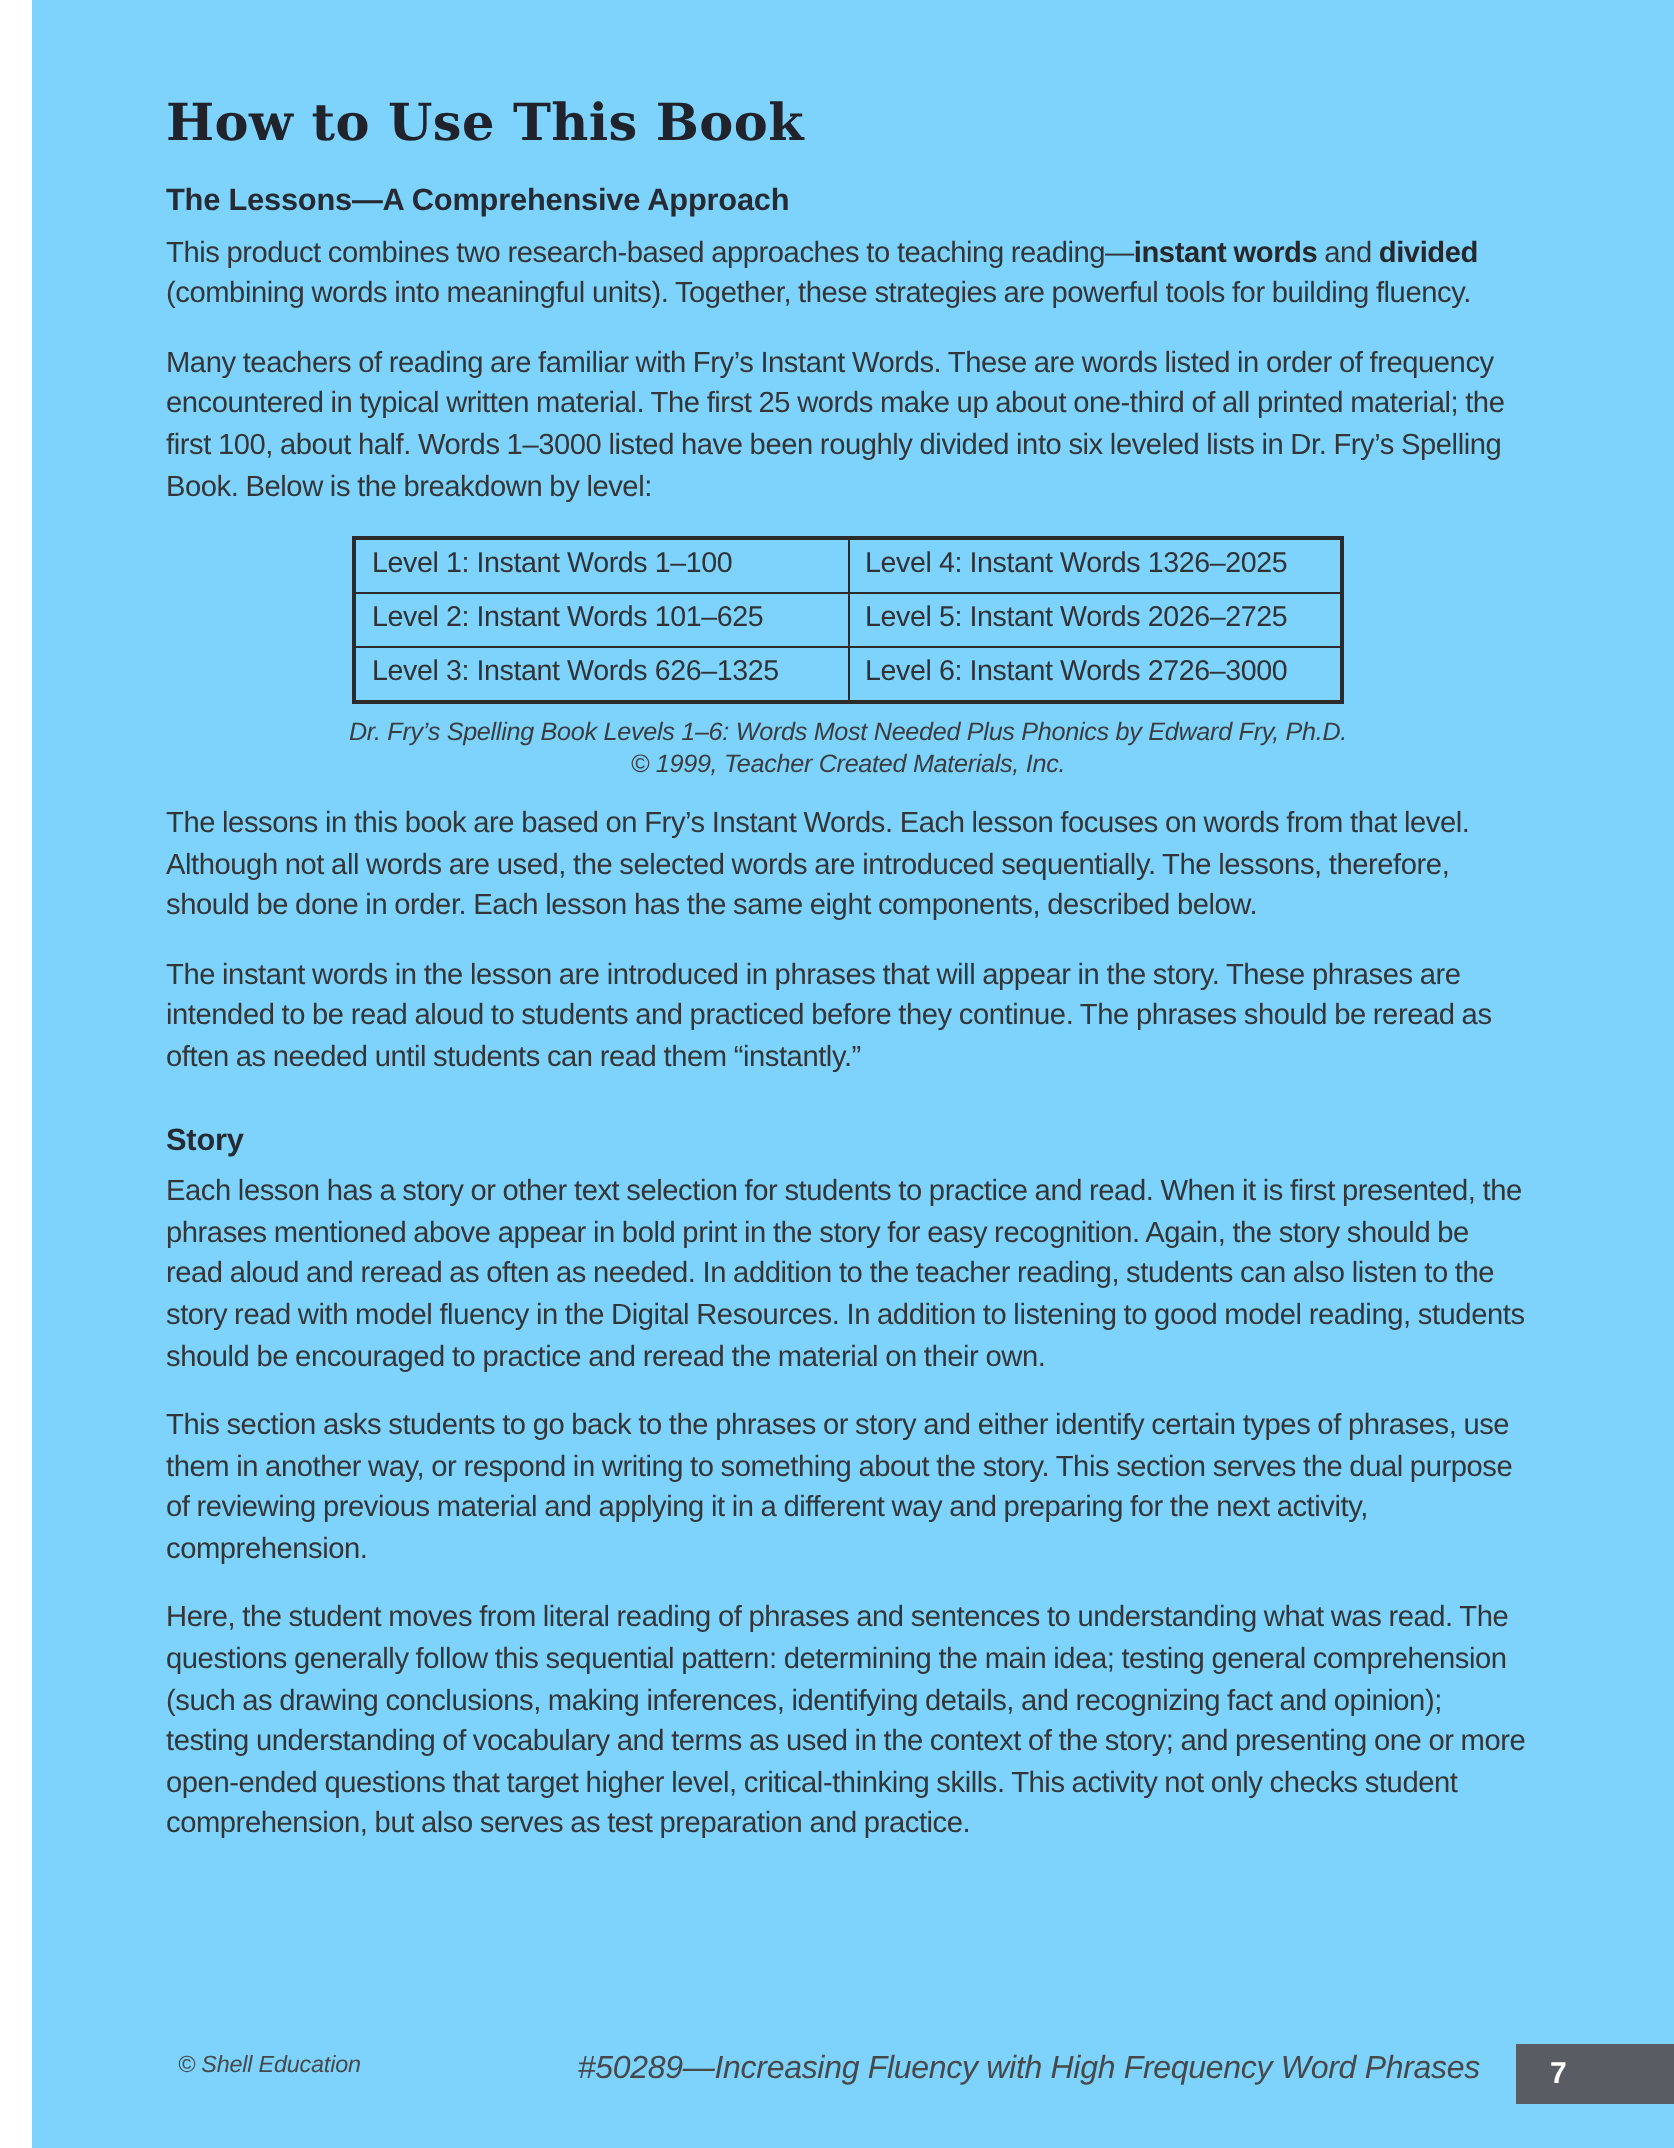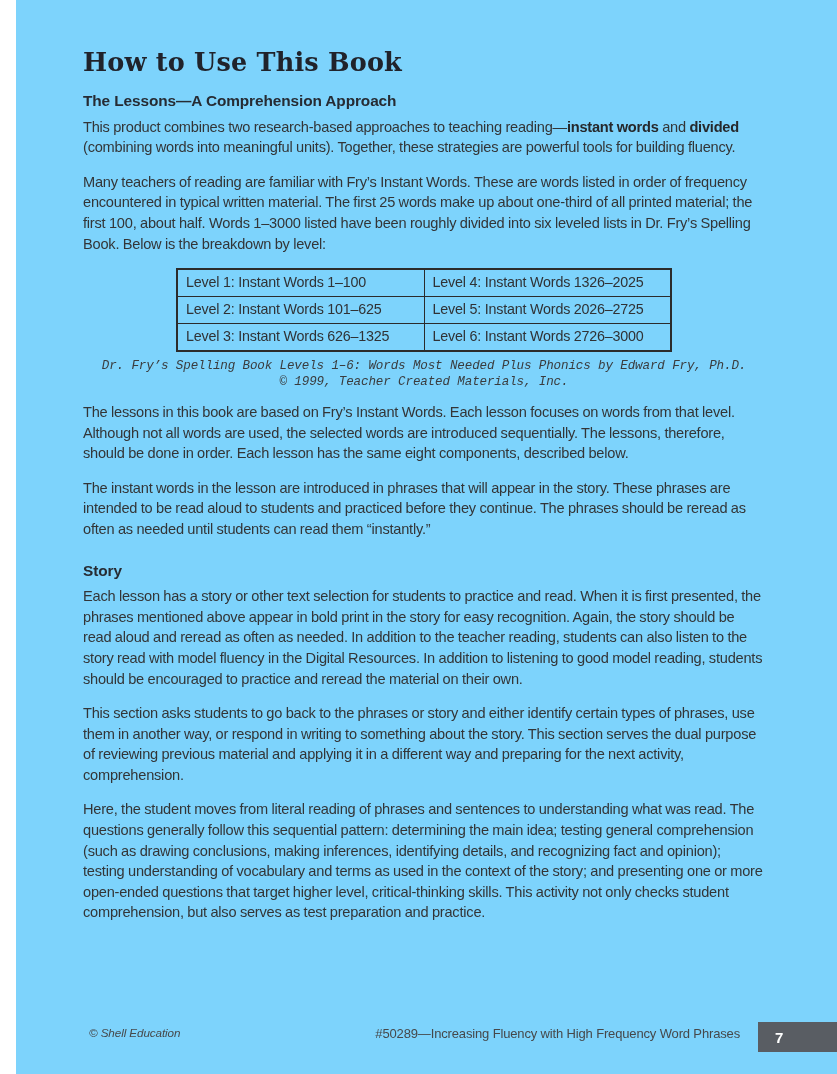--- a/index.html
+++ b/index.html
@@ -92,21 +92,21 @@
     line-height: 1.1;
     color: #303235;
     padding: 4px 0 4px 8px;
     height: 18px;
     letter-spacing: -0.2px;
     white-space: nowrap;
   }
 
   
   .table-caption {
-    font-family: Liberation Mono, monospace;
+    font-family: Liberation Sans, sans-serif;
     font-style: italic;
     font-size: 12.6px;
     line-height: 16px;
     color: #3a3c3e;
     text-align: center;
     margin: 2px 0 12px 0;
     letter-spacing: -0.15px;
   }
   .table-caption div { white-space: nowrap; }
 
@@ -127,21 +127,22 @@
     font-size: 11.7px;
     color: #46484a;
     letter-spacing: -0.1px;
     white-space: nowrap;
   }
   .footer-center {
     position: absolute;
     right: 0;
     top: 0;
     font-family: "Liberation Sans", sans-serif;
-    font-size: 13px;
+    font-style: italic;
+    font-size: 16px;
     color: #46484a;
     letter-spacing: -0.15px;
     white-space: nowrap;
   }
   .page-number-box {
     position: absolute;
     left: 742px;
     top: 1022px;
     width: 95px;
     height: 30px;
@@ -159,21 +160,21 @@
   }
 </style>
 </head>
 <body>
 
 <div class="page">
   <div class="content">
 
     <h1 class="doc-title">How to Use This Book</h1>
 
-    <h2 class="h2">The Lessons—A Comprehension Approach</h2>
+    <h2 class="h2">The Lessons—A Comprehensive Approach</h2>
 
     <p class="body"><span>This product combines two research-based approaches to teaching reading—</span><b>instant words</b><span> and </span><b>divided</b><span> (combining words into meaningful units). Together, these strategies are powerful tools for building fluency.</span></p>
 
     <p class="body tight">Many teachers of reading are familiar with Fry’s Instant Words. These are words listed in order of frequency encountered in typical written material. The first 25 words make up about one-third of all printed material; the first 100, about half. Words 1–3000 listed have been roughly divided into six leveled lists in Dr. Fry’s Spelling Book. Below is the breakdown by level:</p>
 
     <div class="table-wrap">
       <table class="levels">
         <tbody>
           <tr>
             <td>Level 1: Instant Words 1–100</td>

